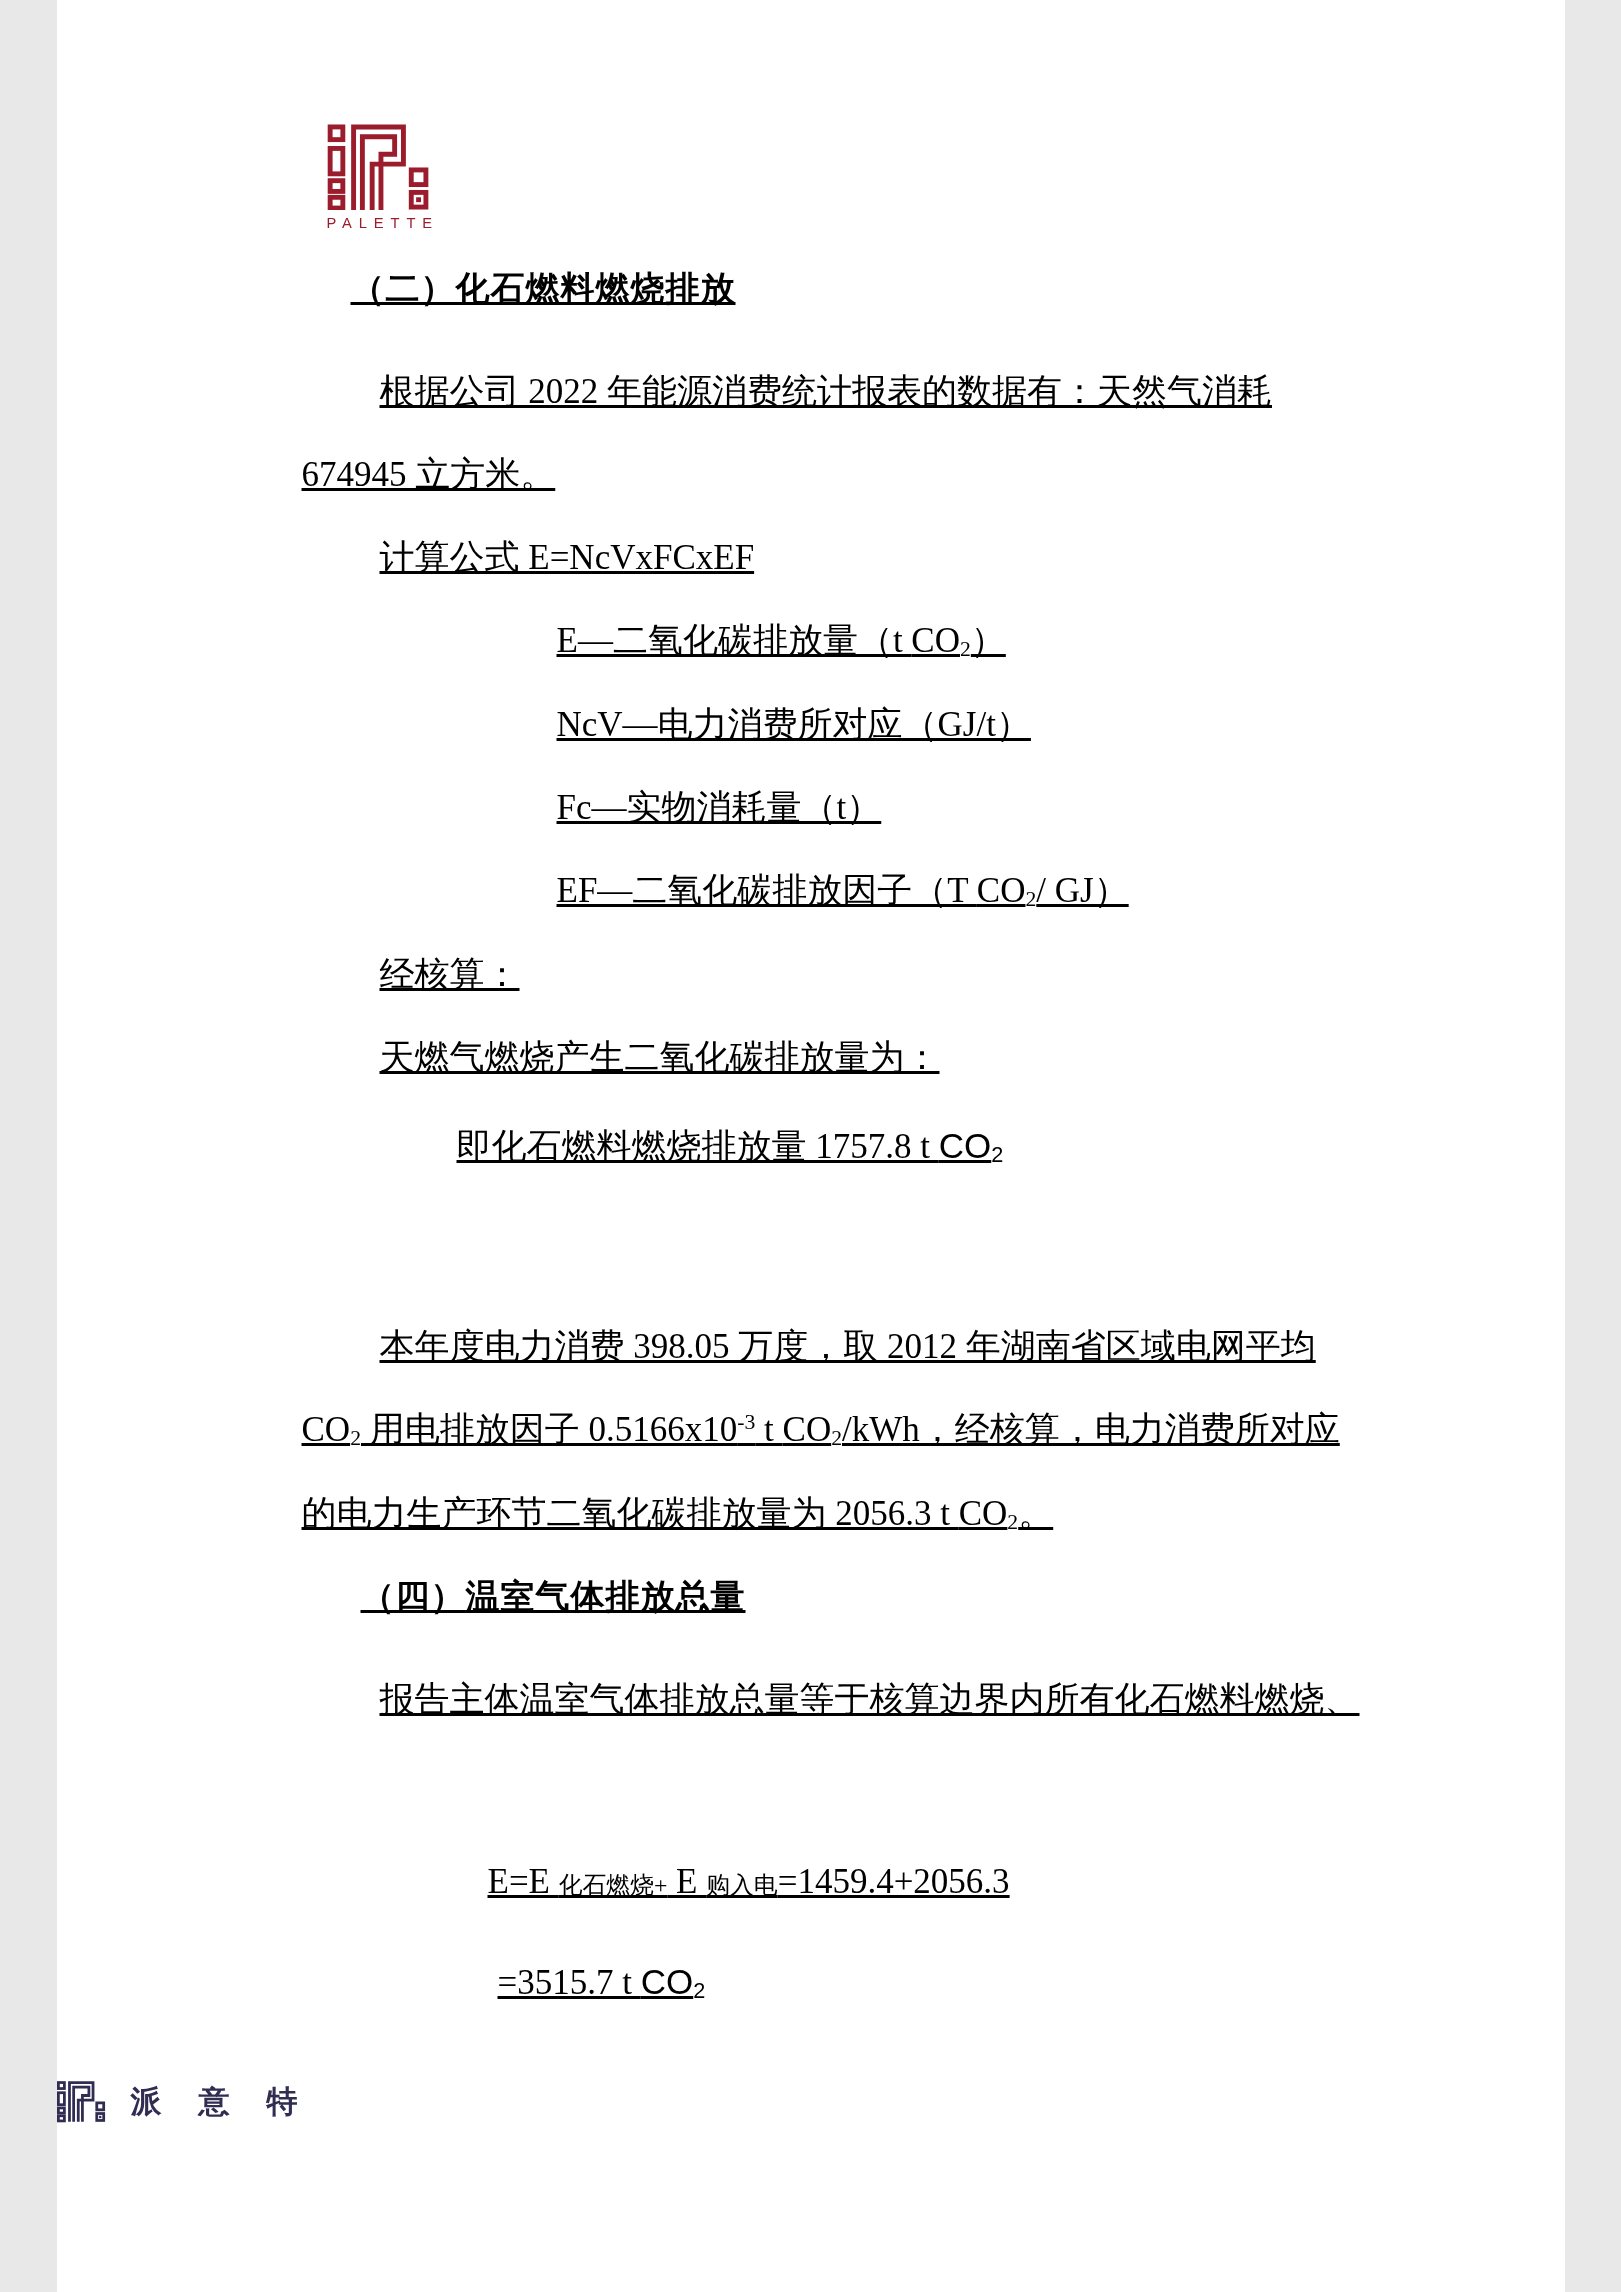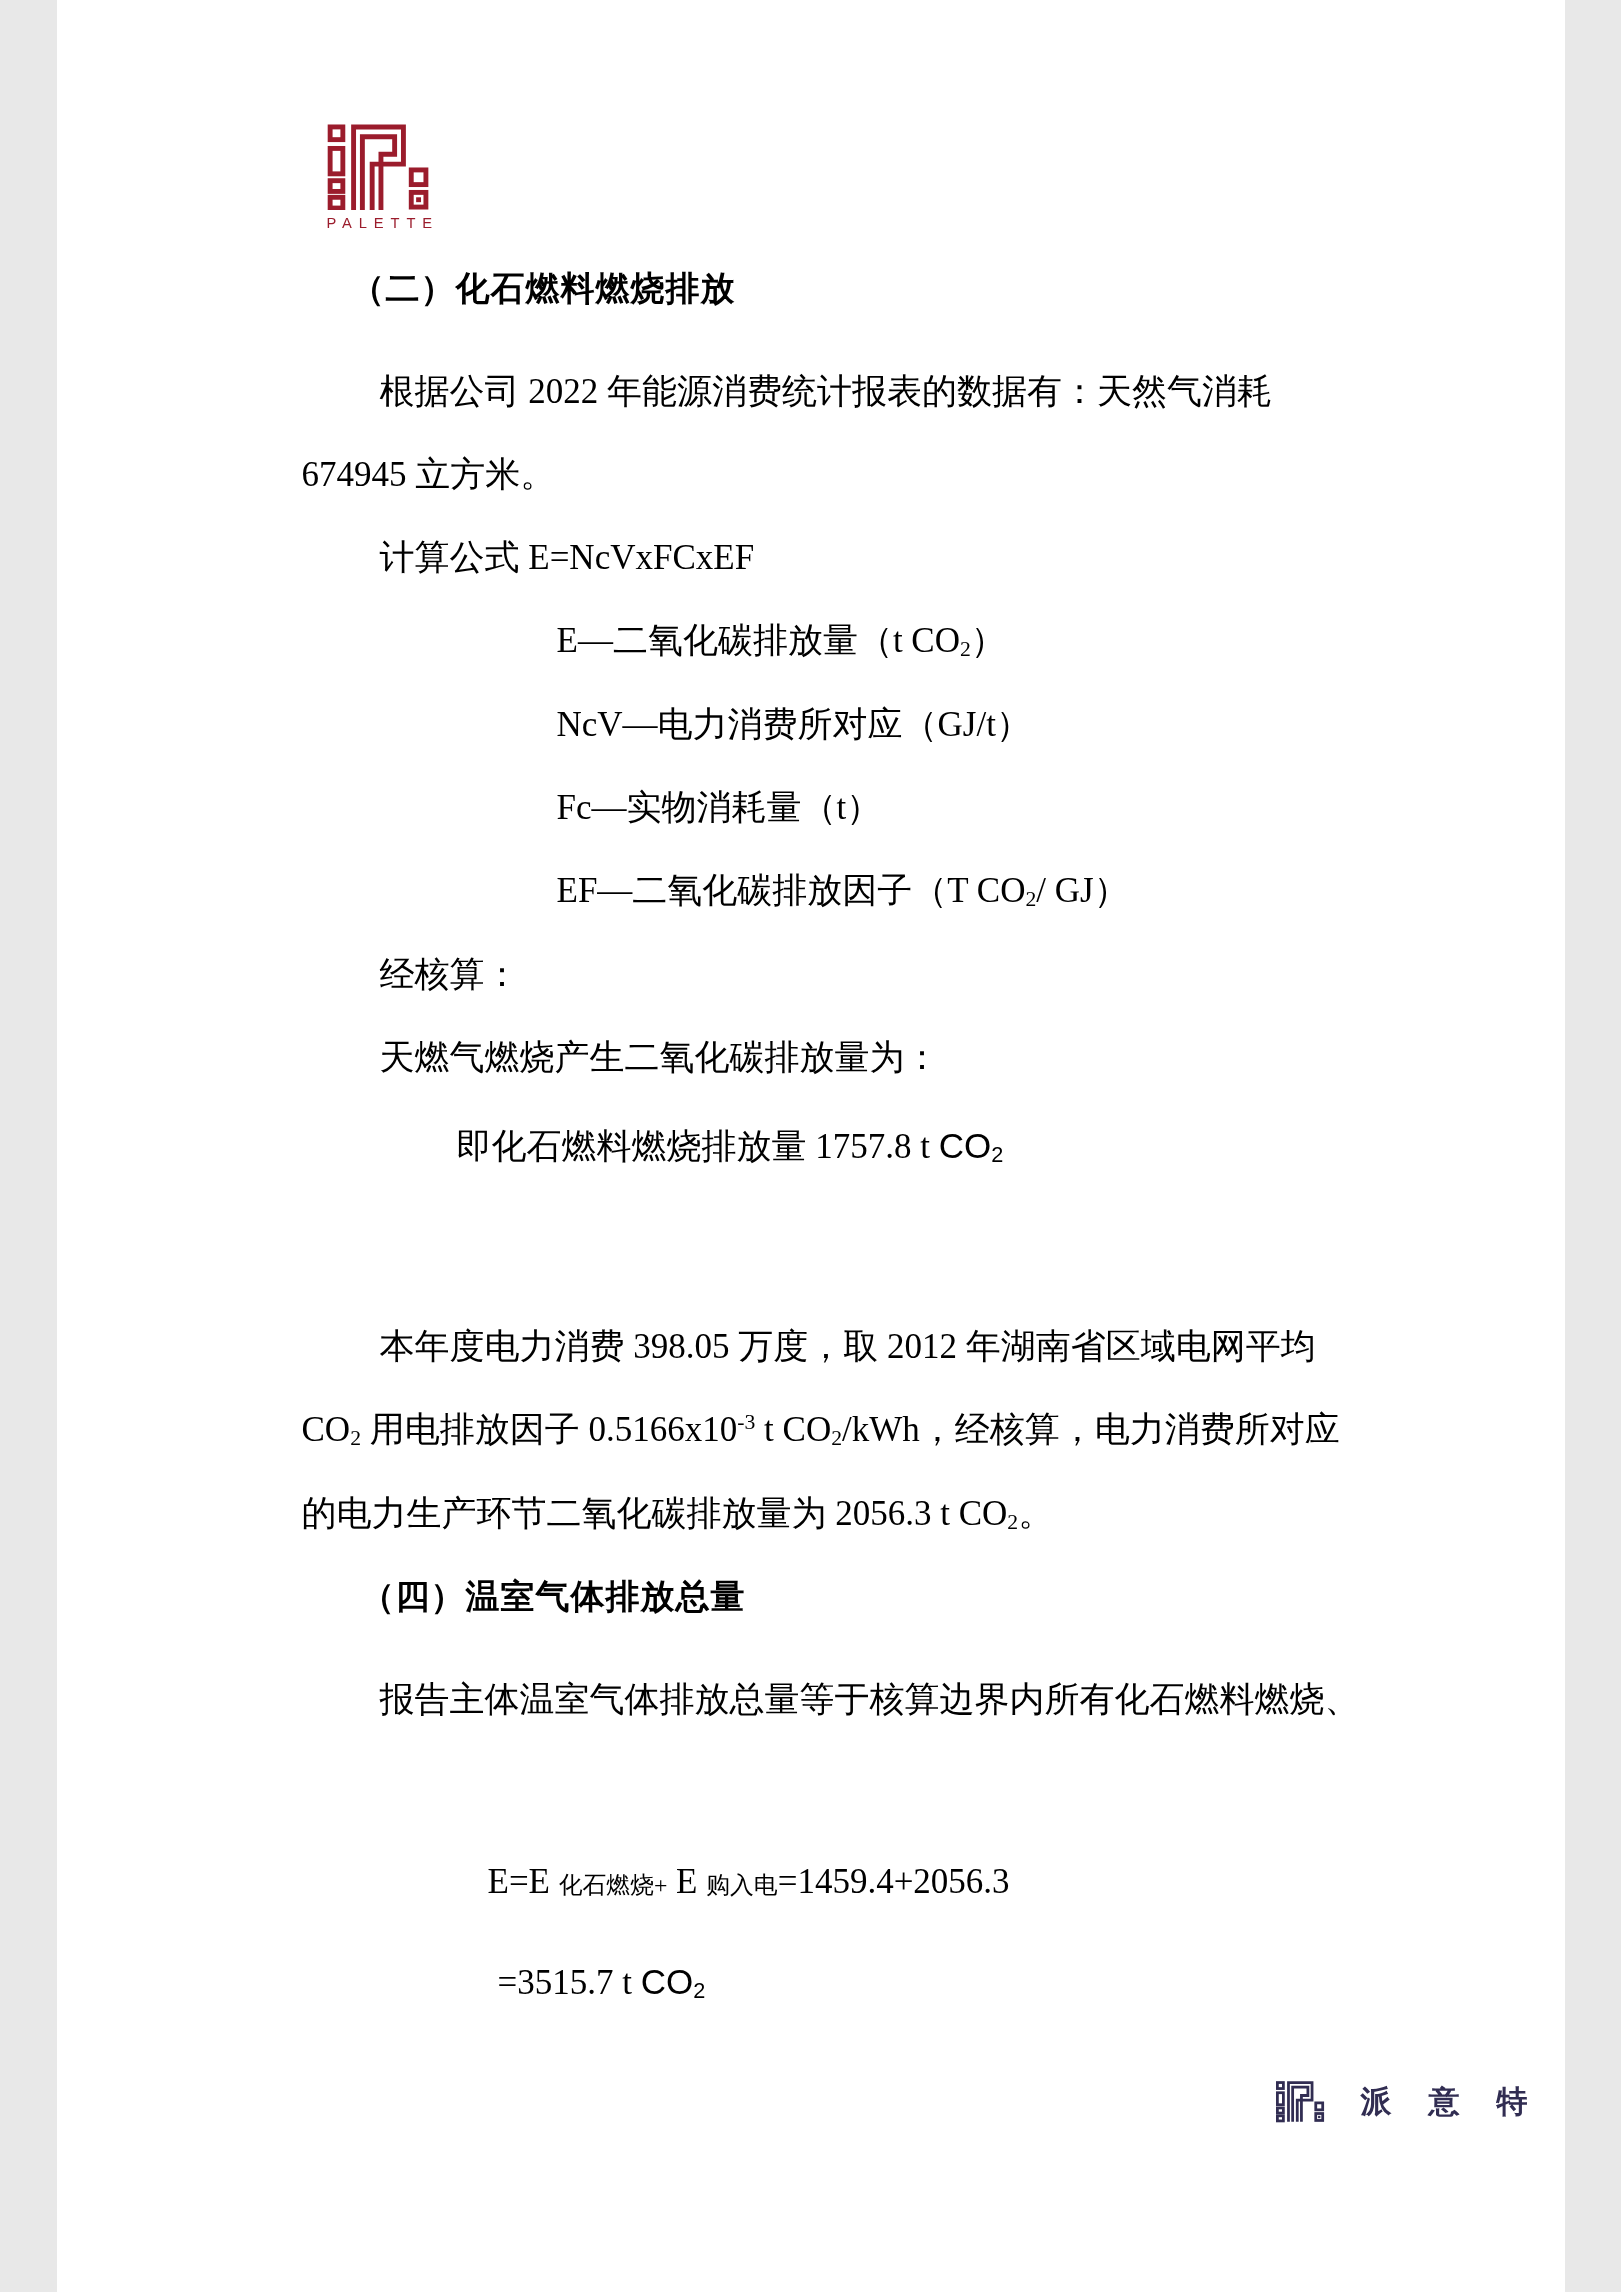--- a/index.html
+++ b/index.html
@@ -6,21 +6,21 @@
   .page{
     position:relative;
     width:1508px;height:2293px;
     margin:0 auto;
     background:#ffffff;
     overflow:hidden;
     font-family:"Liberation Serif","DejaVu Serif",serif;
     font-size:35px;
     color:#000000;
   }
-  .line{position:absolute;white-space:nowrap;line-height:1.25;}
+  .line{position:absolute;white-space:nowrap;line-height:1.25;text-decoration:underline;}
   .h{
     font-family:"Liberation Sans","DejaVu Sans",sans-serif;
     font-weight:700;
     font-size:34px;
     letter-spacing:1px;
   }
   sub,sup{font-size:0.62em;line-height:0;}
   sub{vertical-align:-0.2em;}
   sup{vertical-align:0.55em;}
   .small{font-size:0.68em;}
@@ -28,21 +28,21 @@
   
   .brandmark{position:absolute;left:270px;top:124px;width:137px;}
   .brandmark .wordmark{
     display:block;margin-top:4.9px;
     font-family:"Liberation Sans","DejaVu Sans",sans-serif;
     font-size:14.7px;letter-spacing:6.9px;font-weight:400;
   }
   
   .footer{
     position:absolute;left:0;top:2080px;width:100%;
-    display:flex;justify-content:flex-end;align-items:center;gap:30px;
+    display:flex;justify-content:flex-start;align-items:center;gap:19px;
   }
   .footer .cn-wordmark{
     font-family:"Liberation Sans","DejaVu Sans",sans-serif;
     font-size:31px;font-weight:700;letter-spacing:37px;
     text-indent:5.9px;
   }
   svg.mark{display:block;}
 </style>
 </head>
 <body>

